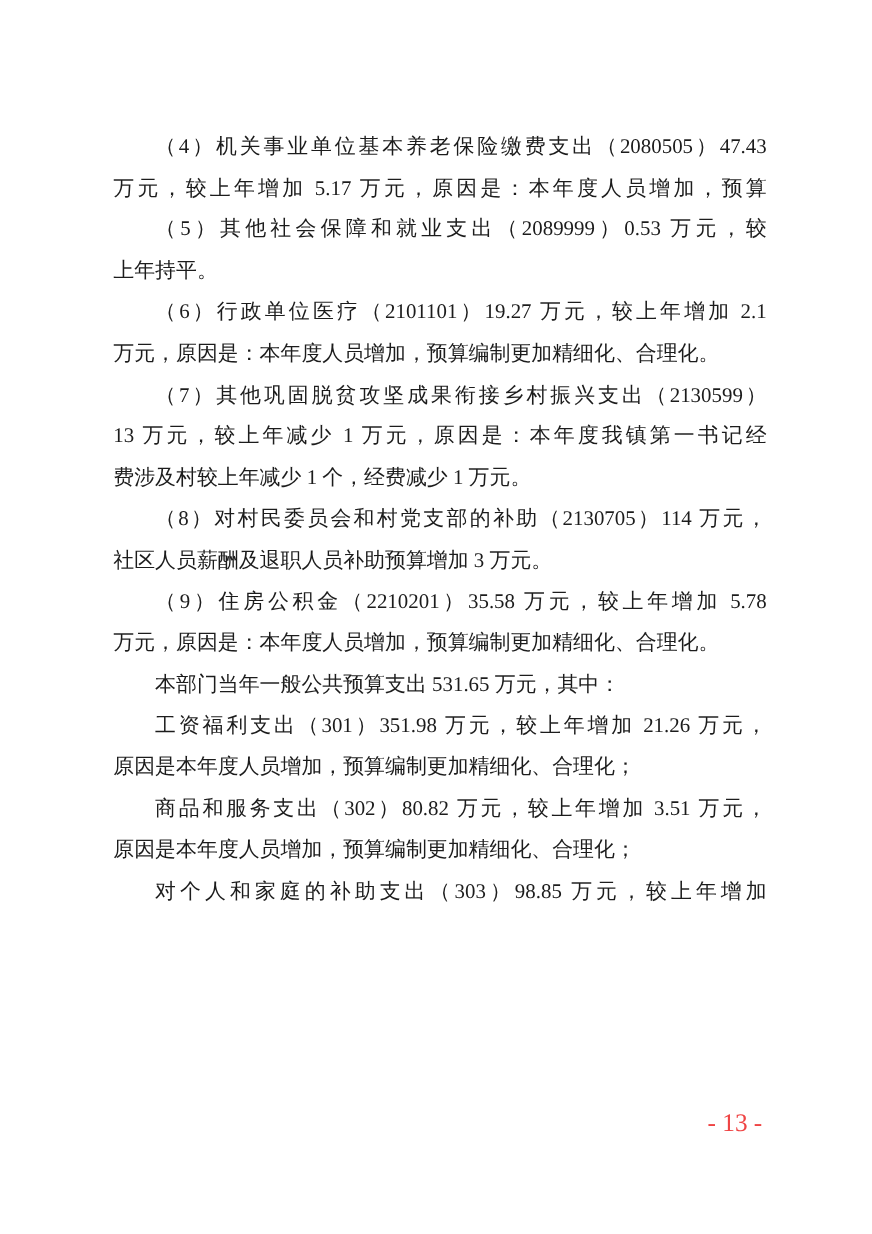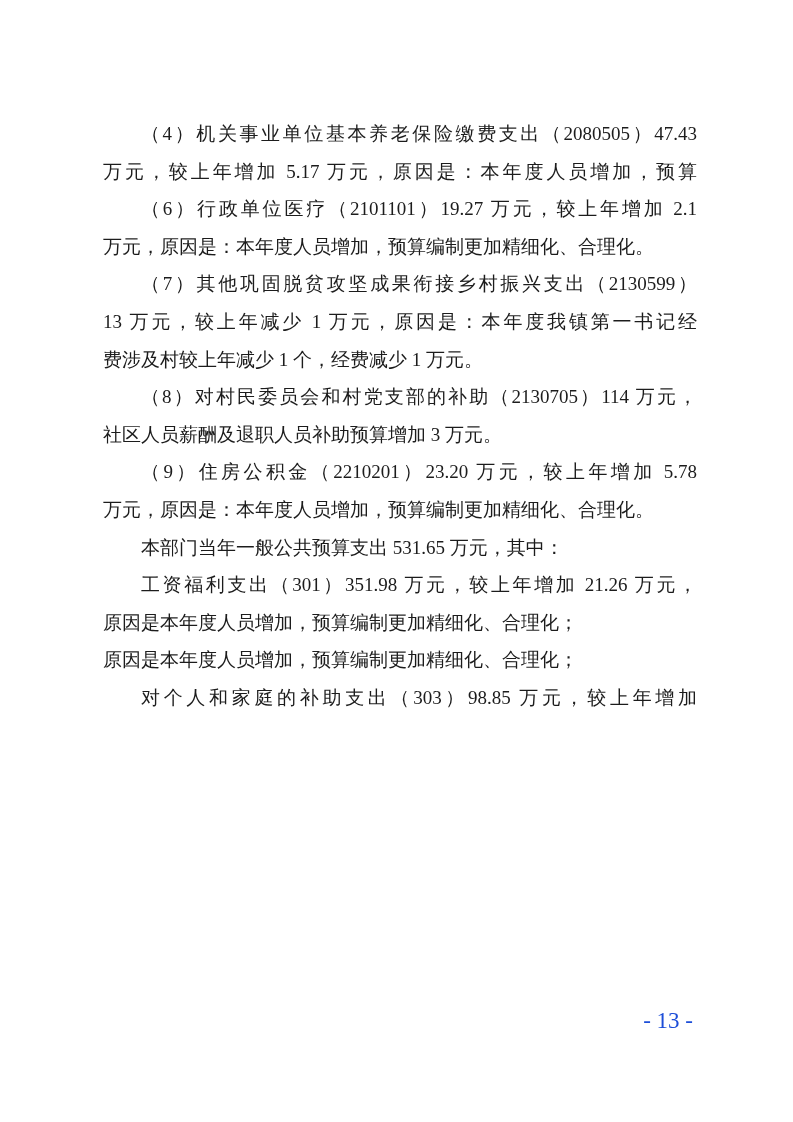--- a/index.html
+++ b/index.html
@@ -30,67 +30,72 @@
   }
   .line.flush { text-align-last: left; }
   .line.indent { text-indent: 2em; }
   .heading .line { font-weight: 700; letter-spacing: 1px; }
   .pagenum {
     position: absolute;
     top: 1006px;
     right: 100px;
     font-size: 23px;
     line-height: 30px;
-    color: #1d4ed8;
+    color: #ef4444;
   }
 </style>
 </head>
 <body>
 
 <div class="page">
   <div class="content">
 
     <p class="para">
       <span class="line indent">（4）机关事业单位基本养老保险缴费支出（2080505）47.43</span>
       <span class="line">万元，较上年增加 5.17 万元，原因是：本年度人员增加，预算</span>
     </p>
 
+    <p class="para">
+      <span class="line indent">（5）其他社会保障和就业支出（2089999）0.53 万元，较</span>
+      <span class="line flush">上年持平。</span>
+    </p>
 
     <p class="para">
       <span class="line indent">（6）行政单位医疗（2101101）19.27 万元，较上年增加 2.1</span>
       <span class="line flush">万元，原因是：本年度人员增加，预算编制更加精细化、合理化。</span>
     </p>
 
     <p class="para">
       <span class="line indent">（7）其他巩固脱贫攻坚成果衔接乡村振兴支出（2130599）</span>
       <span class="line">13 万元，较上年减少 1 万元，原因是：本年度我镇第一书记经</span>
       <span class="line flush">费涉及村较上年减少 1 个，经费减少 1 万元。</span>
     </p>
 
     <p class="para">
       <span class="line indent">（8）对村民委员会和村党支部的补助（2130705）114 万元，</span>
       <span class="line flush">社区人员薪酬及退职人员补助预算增加 3 万元。</span>
     </p>
 
     <p class="para">
-      <span class="line indent">（9）住房公积金（2210201）23.20 万元，较上年增加 5.78</span>
+      <span class="line indent">（9）住房公积金（2210201）35.58 万元，较上年增加 5.78</span>
       <span class="line flush">万元，原因是：本年度人员增加，预算编制更加精细化、合理化。</span>
     </p>
 
 
     <p class="para">
       <span class="line indent flush">本部门当年一般公共预算支出 531.65 万元，其中：</span>
     </p>
 
     <p class="para">
       <span class="line indent">工资福利支出（301）351.98 万元，较上年增加 21.26 万元，</span>
       <span class="line flush">原因是本年度人员增加，预算编制更加精细化、合理化；</span>
     </p>
 
     <p class="para">
+      <span class="line indent">商品和服务支出（302）80.82 万元，较上年增加 3.51 万元，</span>
       <span class="line flush">原因是本年度人员增加，预算编制更加精细化、合理化；</span>
     </p>
 
     <p class="para">
       <span class="line indent">对个人和家庭的补助支出（303）98.85 万元，较上年增加</span>
     </p>
 
   </div>
 
   <div class="pagenum">- 13 -</div>

